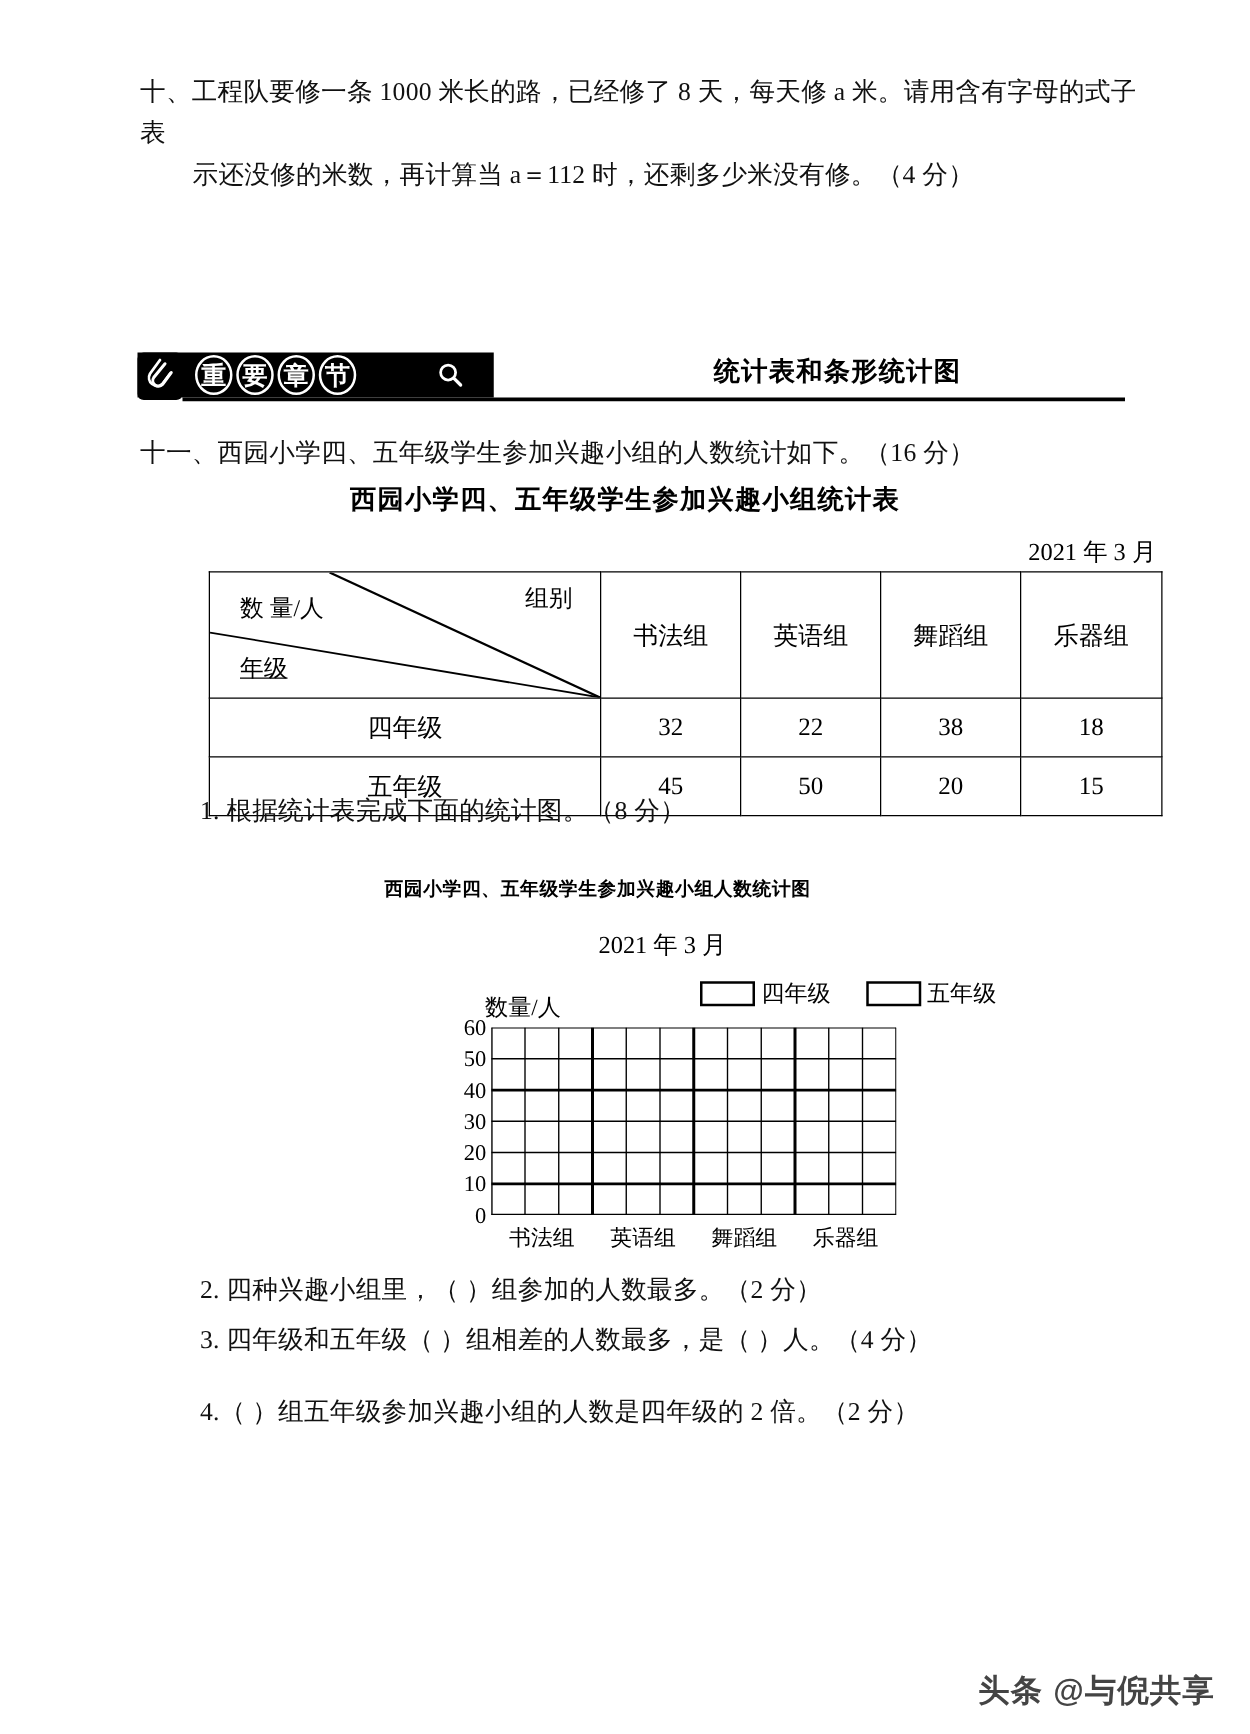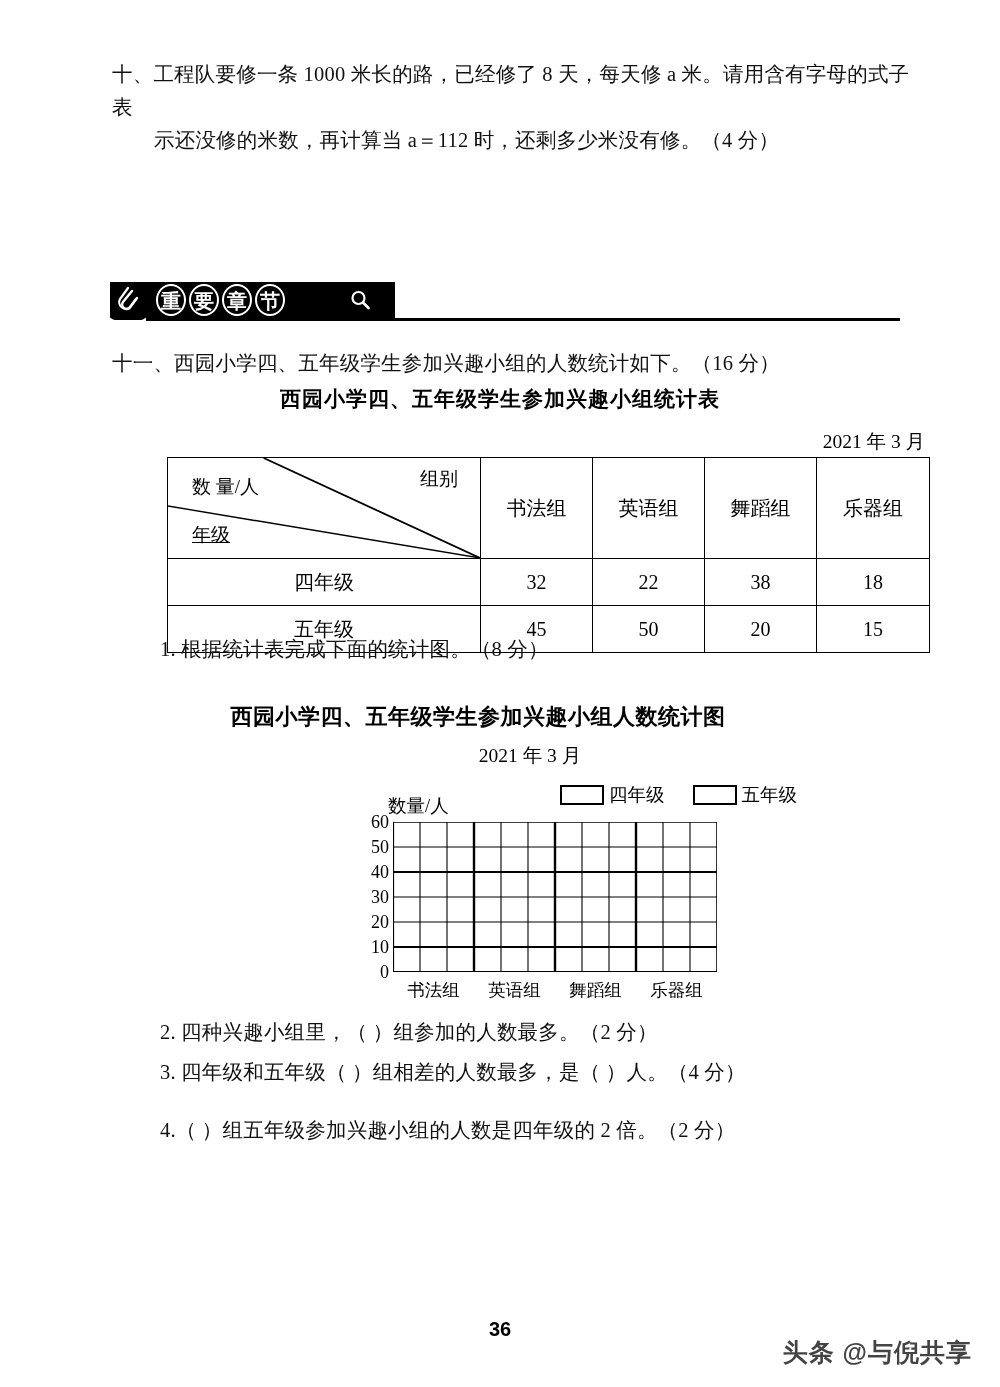--- a/index.html
+++ b/index.html
@@ -176,21 +176,21 @@
 
   .row-label { font-size: 20px; }
 
   
   .chart-title {
     position: absolute;
     left: 0;
     top: 702px;
     width: 956px;
     text-align: center;
-    font-size: 22px;
+    font-size: 15px;
     font-family: "Liberation Sans", sans-serif;
     font-weight: 700;
     letter-spacing: 0.5px;
   }
   .chart-date {
     position: absolute;
     left: 0;
     top: 742px;
     width: 1000px;
     text-align: center;
@@ -313,20 +313,21 @@
       <div class="bchar">节</div>
     </div>
 
     <div class="banner-mag">
       <svg width="24" height="24" viewBox="0 0 24 24" aria-hidden="true">
         <circle cx="10.5" cy="10" r="6" fill="none" stroke="#fff" stroke-width="2.2"></circle>
         <line x1="15" y1="14.5" x2="20.5" y2="20" stroke="#fff" stroke-width="2.6" stroke-linecap="round"></line>
       </svg>
     </div>
 
+    <div class="banner-title">统计表和条形统计图</div>
     <div class="banner-rule"></div>
   </div>
 
   <div class="q-block" style="left:112px; top:347px; width:830px;">十一、西园小学四、五年级学生参加兴趣小组的人数统计如下。（16 分）</div>
 
   <div class="tbl-title">西园小学四、五年级学生参加兴趣小组统计表</div>
   <div class="tbl-date">2021 年 3 月</div>
 
   <div class="tbl-wrap">
     <table class="stat">
@@ -436,16 +437,15 @@
     <span class="xtick">书法组</span>
     <span class="xtick">英语组</span>
     <span class="xtick">舞蹈组</span>
     <span class="xtick">乐器组</span>
   </div>
 
   <div class="q-block" style="left:160px; top:1016px; width:780px;">2. 四种兴趣小组里，（            ）组参加的人数最多。（2 分）</div>
   <div class="q-block" style="left:160px; top:1056px; width:800px;">3. 四年级和五年级（            ）组相差的人数最多，是（            ）人。（4 分）</div>
   <div class="q-block" style="left:160px; top:1096px; width:800px;margin-top:18px;">4.（            ）组五年级参加兴趣小组的人数是四年级的 2 倍。（2 分）</div>
 
-  <div class="page-no">36</div>
   <div class="watermark">头条 @与倪共享</div>
 
 </div>
 
 </body></html>

